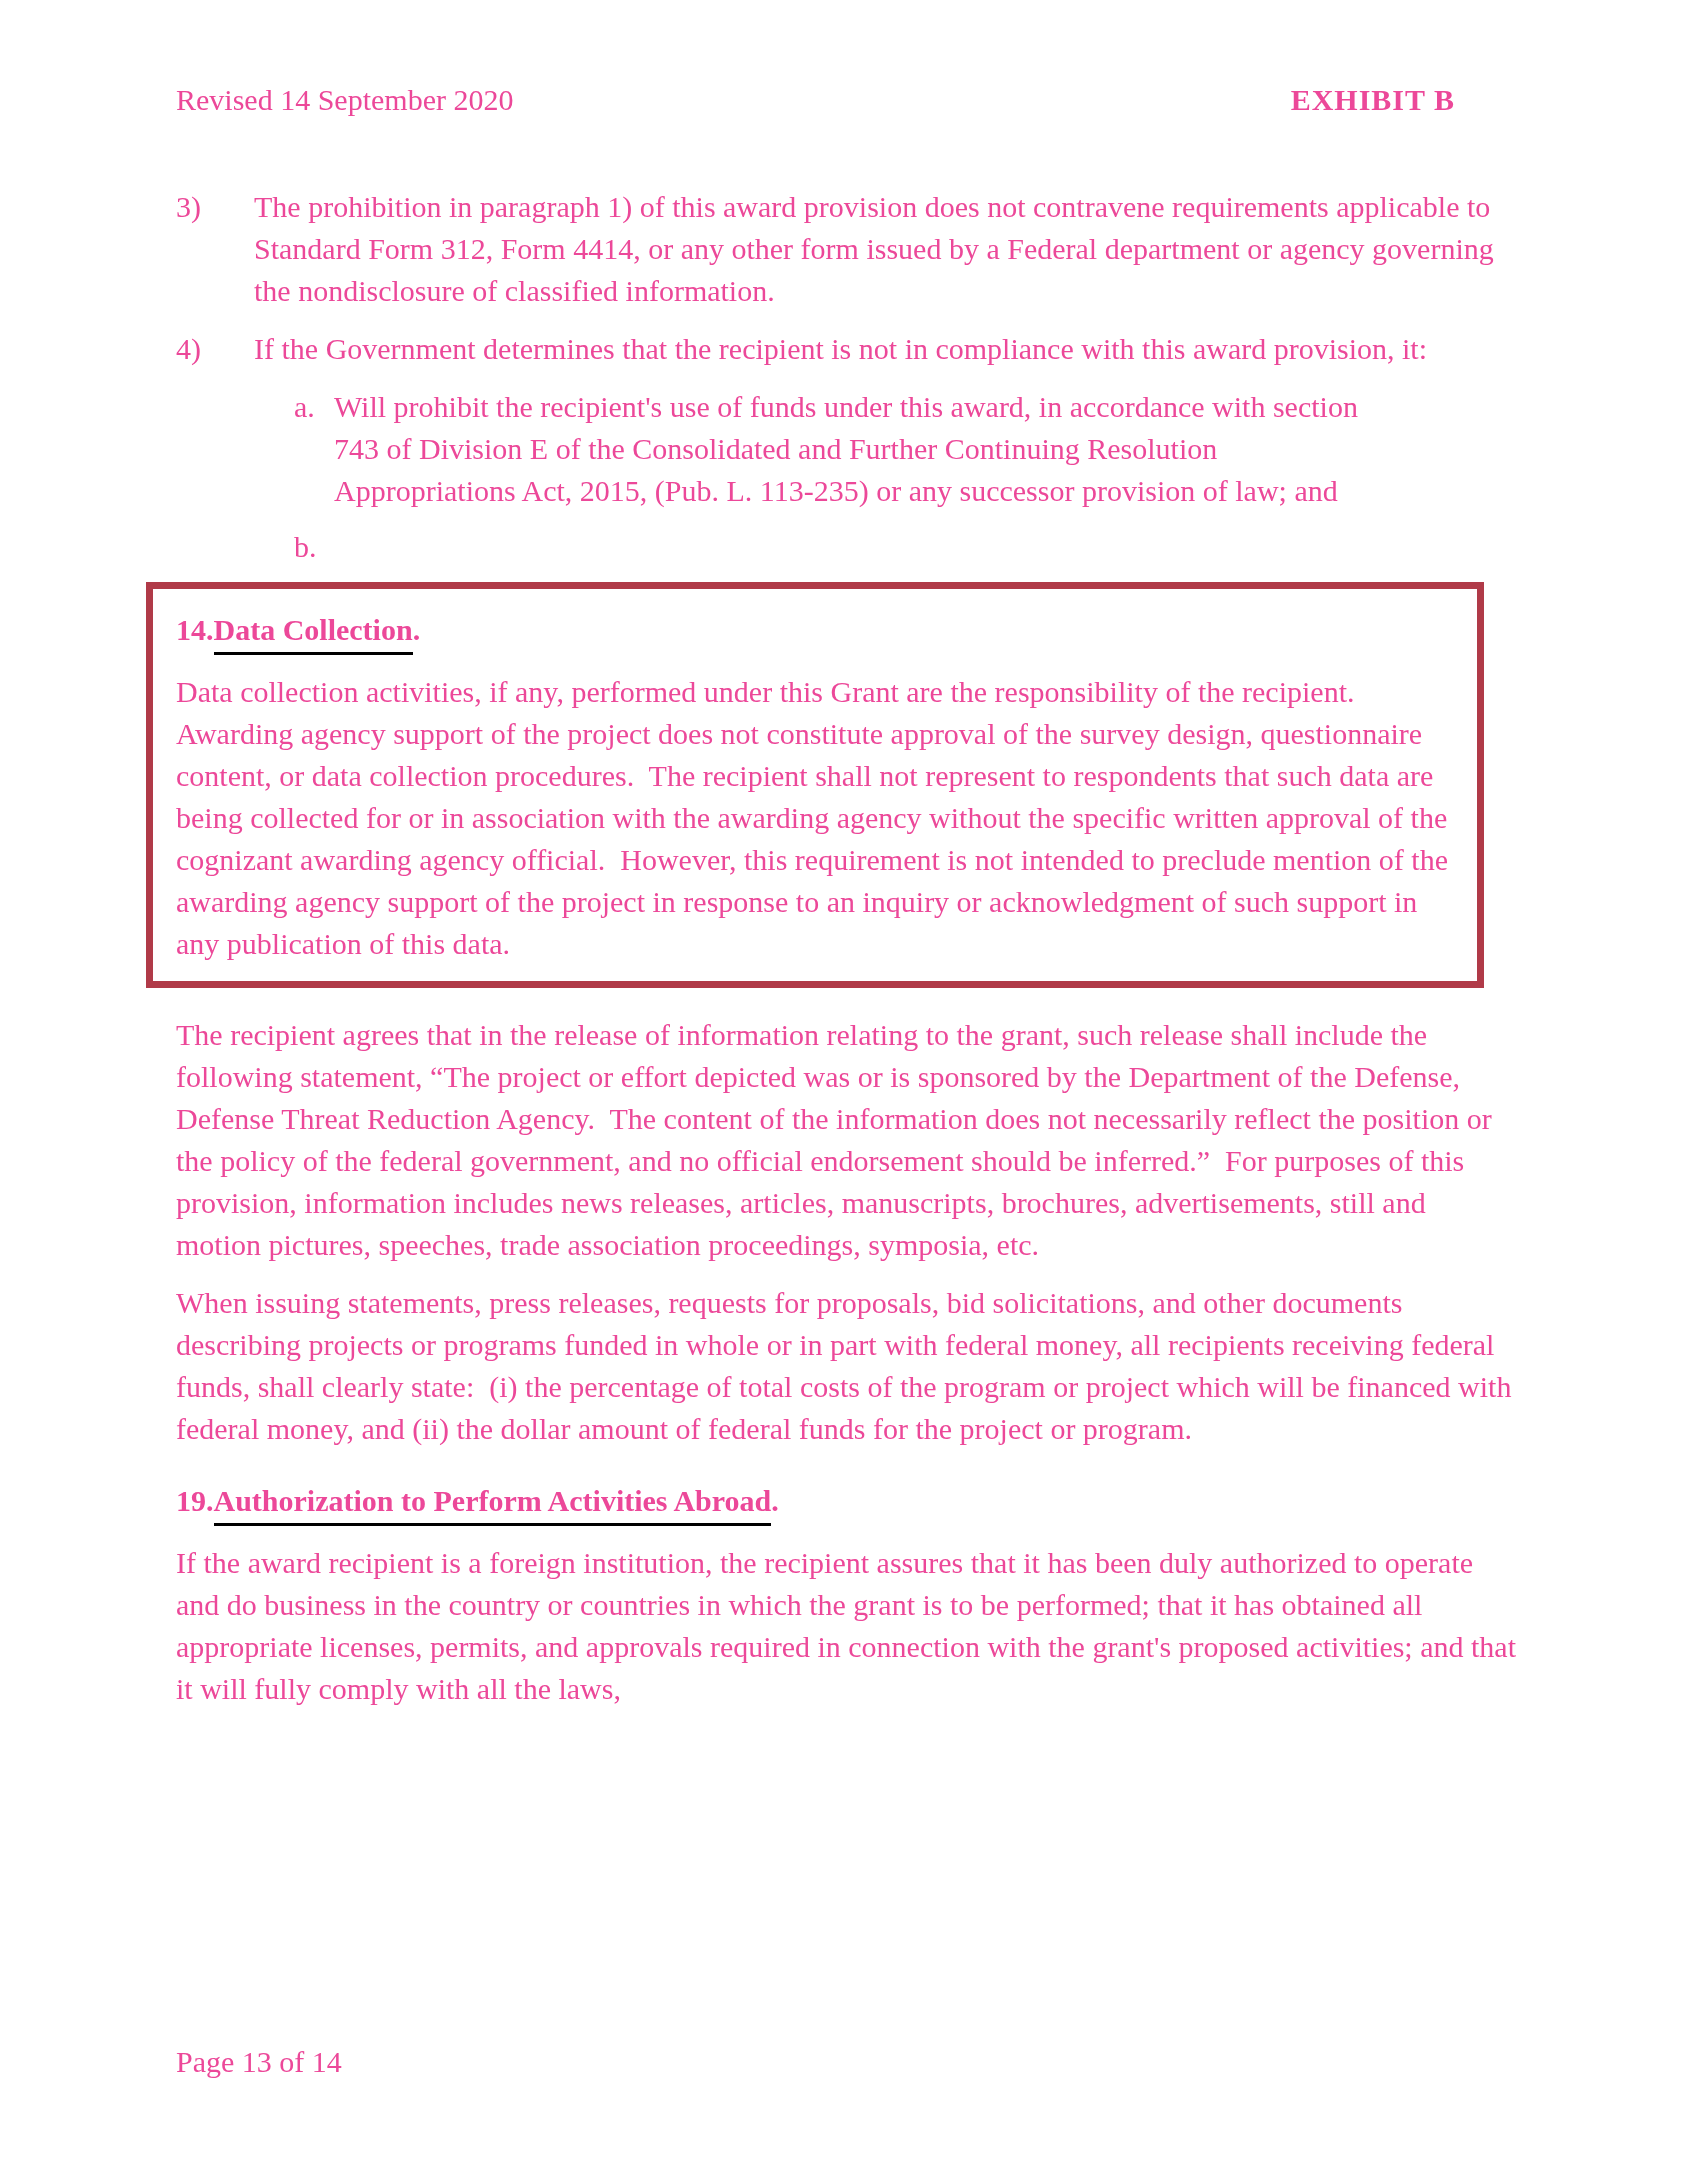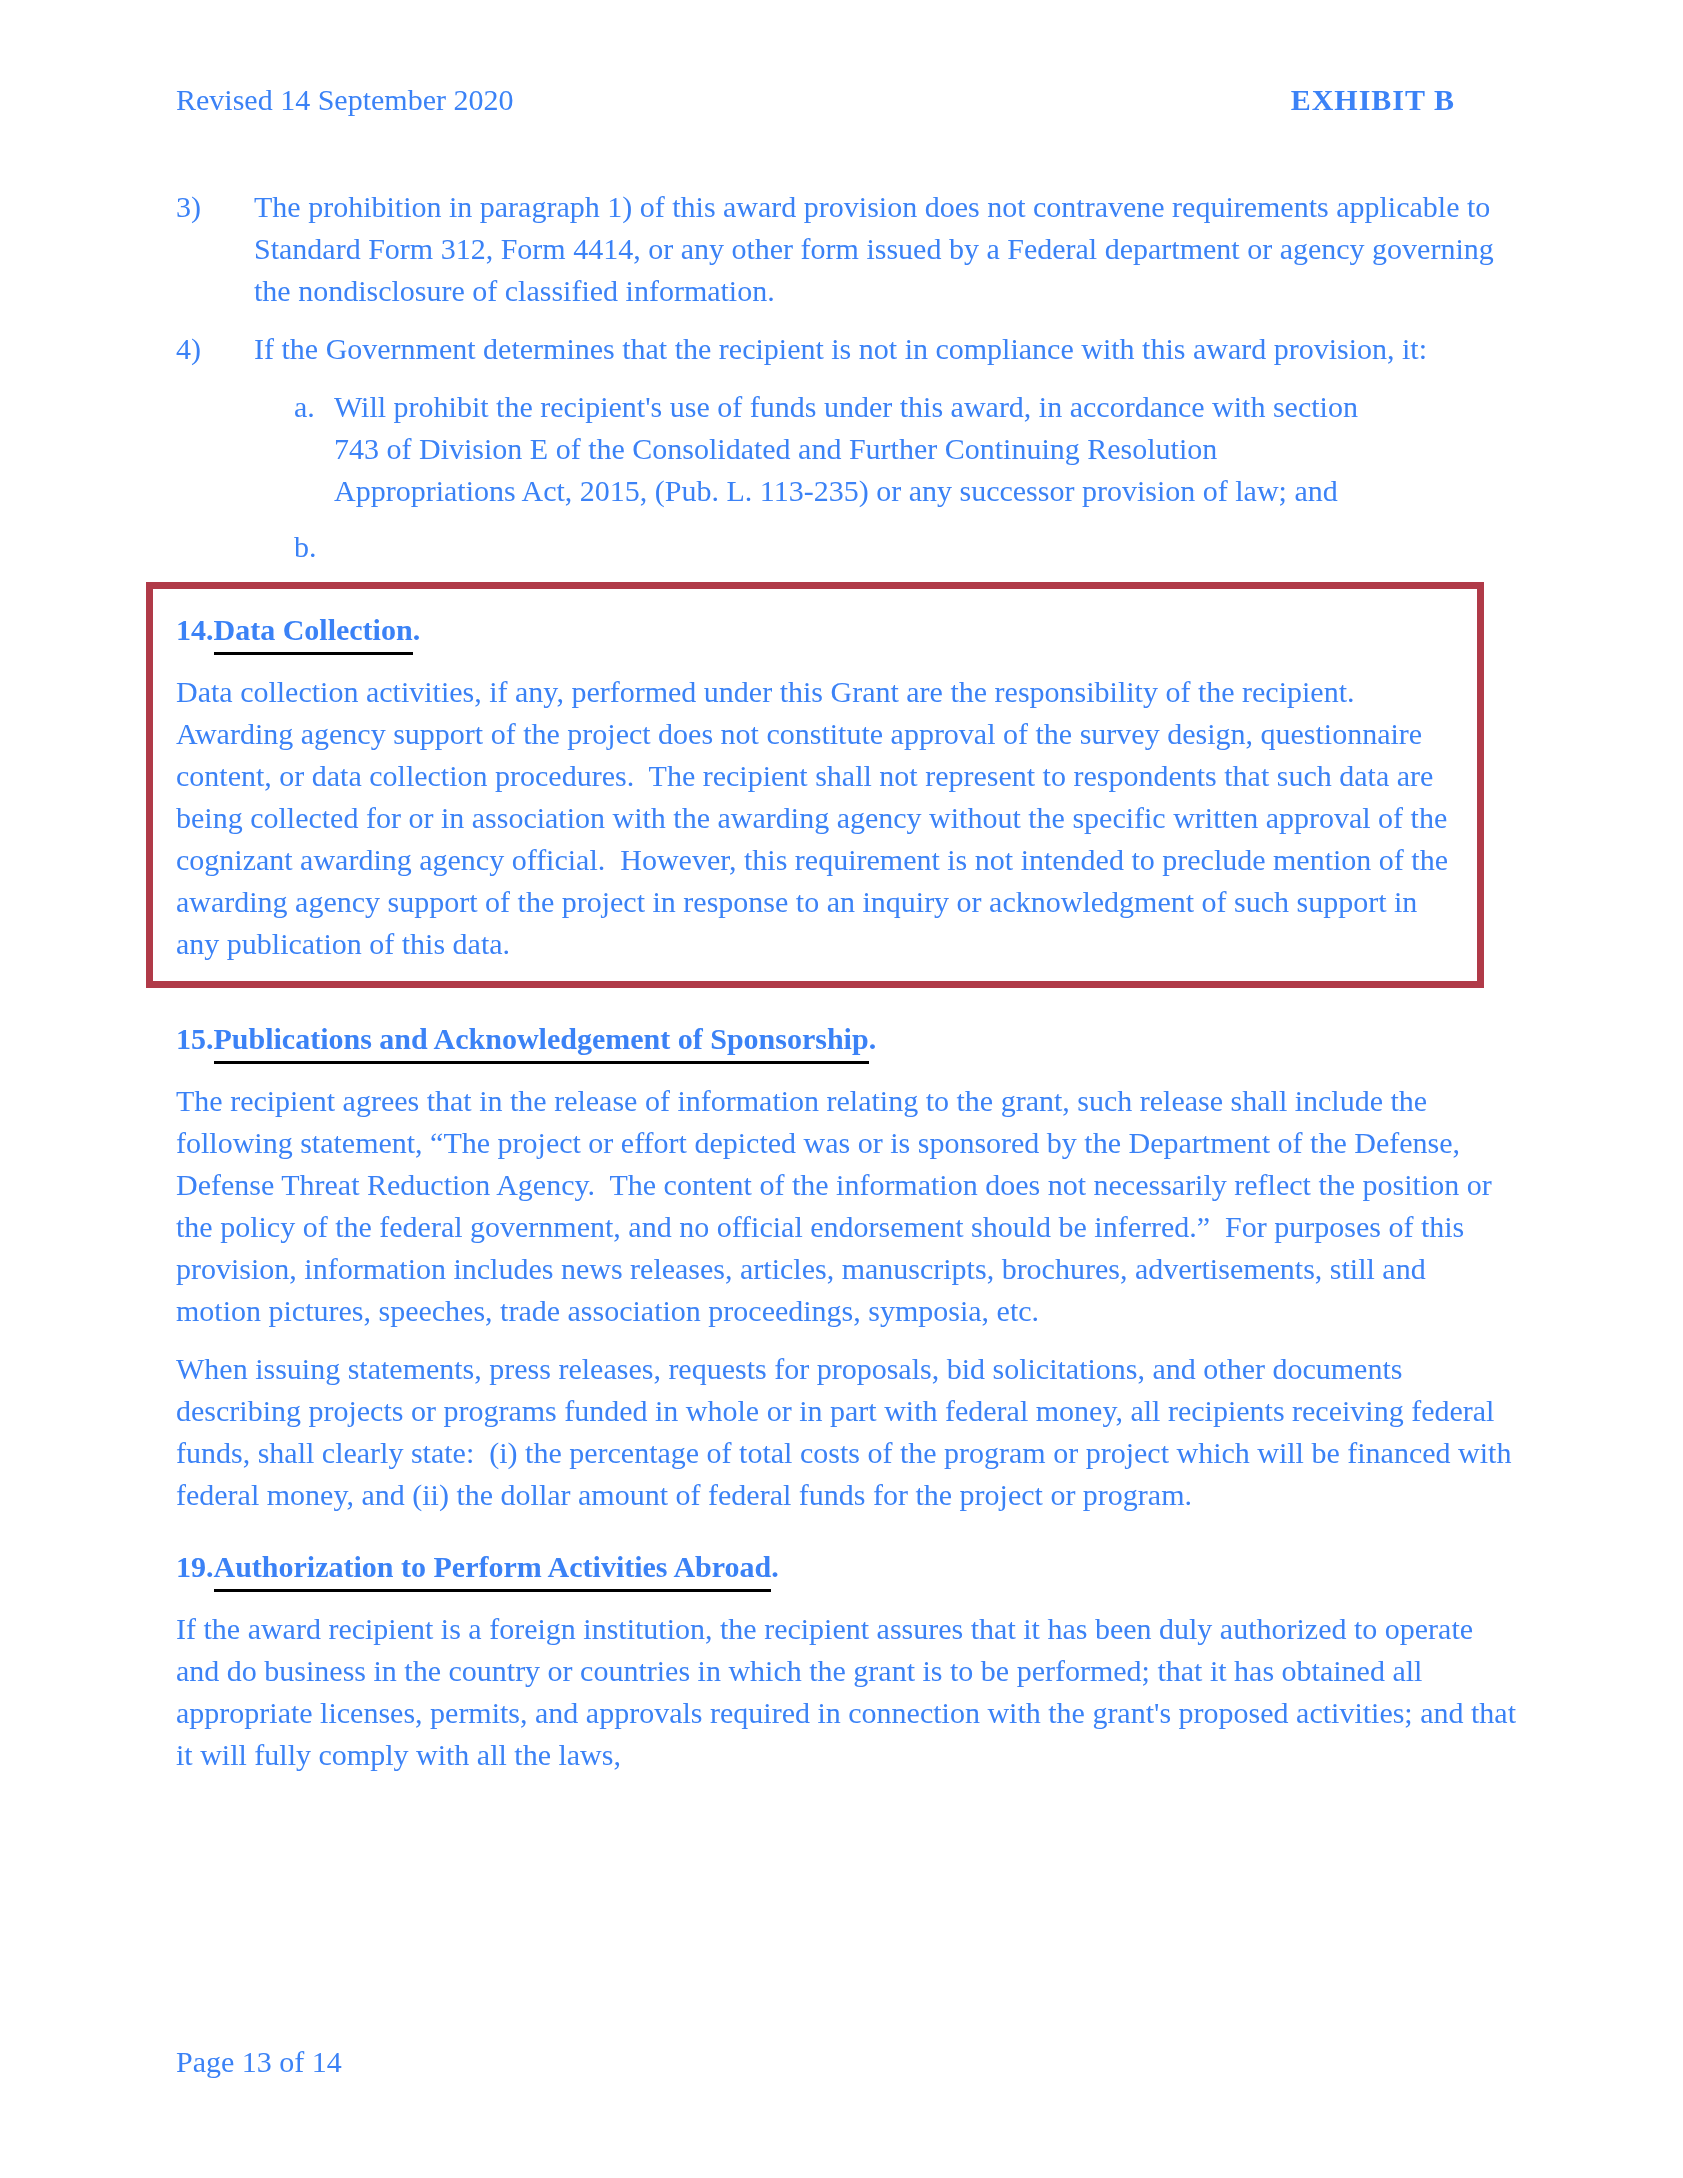--- a/index.html
+++ b/index.html
@@ -8,21 +8,21 @@
     background: #ffffff;
   }
   .page {
     position: relative;
     width: 1683px;
     height: 2178px;
     background: #ffffff;
     font-family: "Liberation Serif", serif;
     font-size: 30px;
     line-height: 42px;
-    color: #3b82f6;
+    color: #ec4899;
     overflow: hidden;
   }
   .content {
     position: absolute;
     left: 176px;
     top: 0;
     width: 1340px;
   }
   .doc-header {
     display: flex;
@@ -122,23 +122,20 @@
       <span class="marker">b.</span>
     </div>
 
     <div class="hl-box" style="border-color: rgb(176, 58, 72);">
       <h2 class="sec-heading">
         <span class="sec-num">14.</span><span class="u">Data Collection</span><span>.</span>
       </h2>
       <p class="doc-par">Data collection activities, if any, performed under this Grant are the responsibility of the recipient.  Awarding agency support of the project does not constitute approval of the survey design, questionnaire content, or data collection procedures.  The recipient shall not represent to respondents that such data are being collected for or in association with the awarding agency without the specific written approval of the cognizant awarding agency official.  However, this requirement is not intended to preclude mention of the awarding agency support of the project in response to an inquiry or acknowledgment of such support in any publication of this data.</p>
     </div>
 
-    <h2 class="sec-heading">
-      <span class="sec-num">15.</span><span class="u">Publications and Acknowledgement of Sponsorship</span><span>.</span>
-    </h2>
     <p class="doc-par">The recipient agrees that in the release of information relating to the grant, such release shall include the following statement, “The project or effort depicted was or is sponsored by the Department of the Defense, Defense Threat Reduction Agency.  The content of the information does not necessarily reflect the position or the policy of the federal government, and no official endorsement should be inferred.”  For purposes of this provision, information includes news releases, articles, manuscripts, brochures, advertisements, still and motion pictures, speeches, trade association proceedings, symposia, etc.</p>
     <p class="doc-par">When issuing statements, press releases, requests for proposals, bid solicitations, and other documents describing projects or programs funded in whole or in part with federal money, all recipients receiving federal funds, shall clearly state:  (i) the percentage of total costs of the program or project which will be financed with federal money, and (ii) the dollar amount of federal funds for the project or program.</p>
 
     <h2 class="sec-heading">
       <span class="sec-num">19.</span><span class="u">Authorization to Perform Activities Abroad</span><span>.</span>
     </h2>
     <p class="doc-par">If the award recipient is a foreign institution, the recipient assures that it has been duly authorized to operate and do business in the country or countries in which the grant is to be performed; that it has obtained all appropriate licenses, permits, and approvals required in connection with the grant's proposed activities; and that it will fully comply with all the laws,</p>
 
   </div>
 

